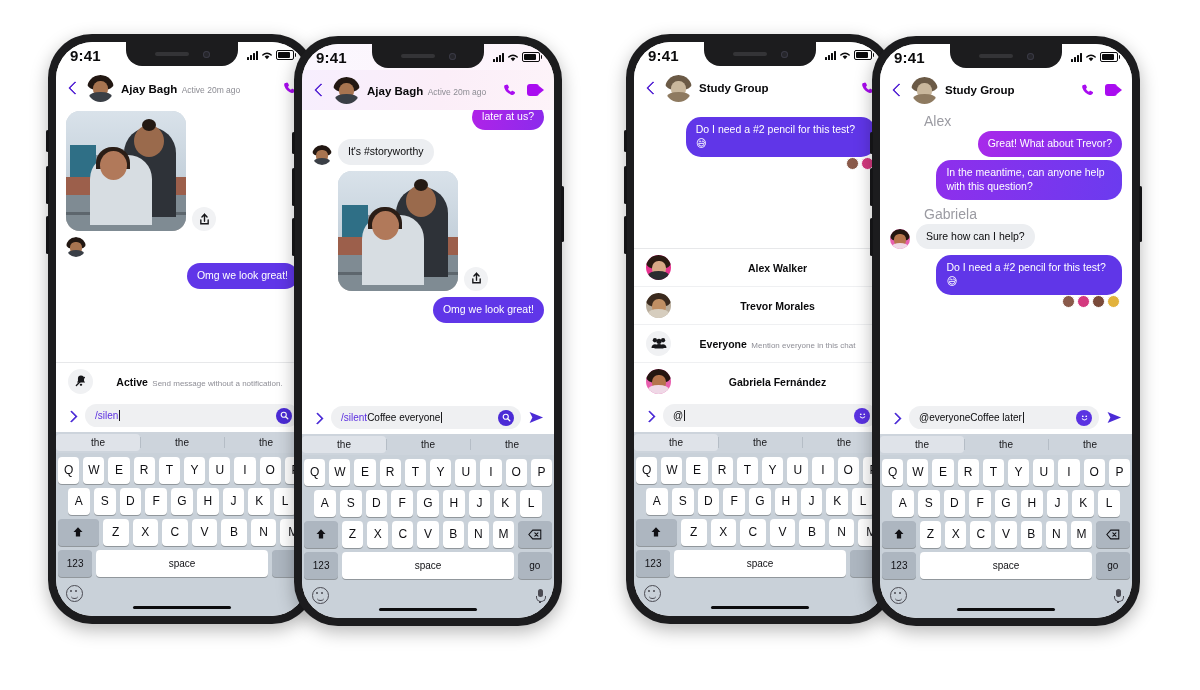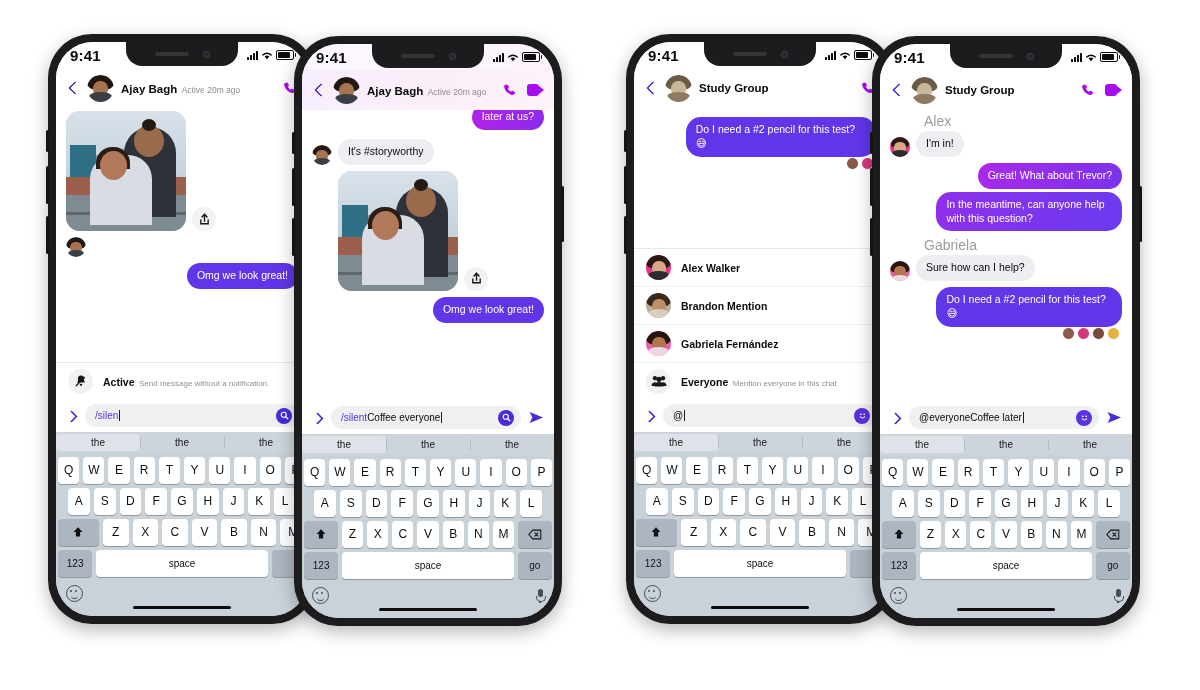--- a/index.html
+++ b/index.html
@@ -96,21 +96,21 @@
   .photo .p-wom-h{position:absolute;left:34px;top:40px;width:27px;height:29px;border-radius:50%;background:#b1795a;}
   .photo .p-hair{position:absolute;left:30px;top:36px;width:34px;height:22px;border-radius:16px 16px 0 0;background:#2a1d16;}
   .share-fab{width:24px;height:24px;border-radius:50%;background:#f1f2f4;flex:0 0 24px;
              display:flex;align-items:center;justify-content:center;}
   .reactions{display:flex;gap:2px;justify-content:flex-end;margin:-2px 2px 5px 0;}
   .reactions span{width:11px;height:11px;border-radius:50%;border:1.2px solid #fff;display:block;}
 
   
   .sheet{position:absolute;left:0;right:0;bottom:0;background:#fff;z-index:14;
          box-shadow:0 -1px 0 #e7e8ea;}
-  .sheet-row{display:flex;align-items:center;gap:10px;padding:6px 12px;box-sizing:border-box;}
+  .sheet-row{display:flex;align-items:center;gap:10px;padding:6px 12px;box-sizing:border-box;text-align:center;}
   .sheet-row + .sheet-row{border-top:1px solid #eff0f2;}
   .sheet-ico{width:25px;height:25px;border-radius:50%;flex:0 0 25px;background:#f0f1f3;
              display:flex;align-items:center;justify-content:center;overflow:hidden;position:relative;}
   .sheet-txt{flex:1;min-width:0;}
   .sheet-title{font-size:10.5px;font-weight:bold;color:#0a0a0c;line-height:1.2;}
   .sheet-sub{font-size:8px;color:#8e8e96;margin-top:1px;line-height:1.2;}
 
   
   .composer{flex:0 0 32px;display:flex;align-items:center;gap:7px;padding:0 9px;
             box-sizing:border-box;background:#fff;position:relative;z-index:16;}
@@ -586,51 +586,51 @@
           </div>
           <div class="sheet-row">
             <span class="sheet-ico" style="background:#b9ad9c">
               <span class="f">
                   <span class="hair" style="background:#3a2a1e"></span>
                   <span class="face" style="background:#c08f63"></span>
                   <span class="body" style="background:#d6cdbe"></span>
                 </span>
             </span>
             <span class="sheet-txt">
-              <span class="sheet-title">Brandon Mention</span>
-            </span>
-          </div>
-          <div class="sheet-row">
-            <span class="sheet-ico" style="background:#e85fae">
-              <span class="f">
-                  <span class="hair" style="background:#241610"></span>
-                  <span class="face" style="background:#b5744c"></span>
-                  <span class="body" style="background:#efd8e6"></span>
-                </span>
-            </span>
-            <span class="sheet-txt">
-              <span class="sheet-title">Gabriela Fernández</span>
+              <span class="sheet-title">Trevor Morales</span>
             </span>
           </div>
           <div class="sheet-row">
             <span class="sheet-ico grp">
               <svg width="16" height="12" viewBox="0 0 18 13">
                   <circle cx="4.4" cy="3.4" r="2.4" fill="#17171a"></circle>
                   <circle cx="13.6" cy="3.4" r="2.4" fill="#17171a"></circle>
                   <circle cx="9" cy="4.6" r="2.9" fill="#17171a"></circle>
                   <path d="M.6 12c0-2.4 1.7-4 3.8-4s3.8 1.6 3.8 4z" fill="#17171a"></path>
                   <path d="M9.8 12c0-2.4 1.7-4 3.8-4s3.8 1.6 3.8 4z" fill="#17171a"></path>
                   <path d="M3.9 12.6c0-2.9 2.2-5 5.1-5s5.1 2.1 5.1 5z" fill="#17171a"></path>
                 </svg>
             </span>
             <span class="sheet-txt">
               <span class="sheet-title">Everyone</span>
               <span class="sheet-sub">Mention everyone in this chat</span>
             </span>
           </div>
+          <div class="sheet-row">
+            <span class="sheet-ico" style="background:#e85fae">
+              <span class="f">
+                  <span class="hair" style="background:#241610"></span>
+                  <span class="face" style="background:#b5744c"></span>
+                  <span class="body" style="background:#efd8e6"></span>
+                </span>
+            </span>
+            <span class="sheet-txt">
+              <span class="sheet-title">Gabriela Fernández</span>
+            </span>
+          </div>
         </div>
       </div>
       <div class="composer">
         <span class="chev-right"></span>
         <span class="inputbox">
           <span class="inp-text">
             <span class="mention">@</span>
               <i class="caret"></i>
           </span>
           <span class="inp-btn emoji">
@@ -744,30 +744,20 @@
               <path d="M4.2 2.6c.9-.9 2-.5 2.5.4l1 1.9c.4.8.2 1.4-.4 2l-.7.7c.6 1.7 2.3 3.4 4 4l.7-.7c.6-.6 1.2-.8 2-.4l1.9 1c.9.5 1.3 1.6.4 2.5l-.9.9c-1 1-2.4 1.2-4 .6-2.1-.8-4.3-2.4-5.9-4S1.9 7.3 1.6 5.6c-.2-1.2.1-2.2.9-3z" fill="#a90cf0"></path>
             </svg>
           <span class="ico-video">
               <span class="body"></span>
               <span class="tri"></span>
             </span>
         </span>
       </div>
       <div class="msgs">
         <div class="sender-label">Alex</div>
-        <div class="row">
-          <span class="mini-av" style="background:#e8318f">
-            <span class="f">
-                <span class="hair" style="background:#2a1a12"></span>
-                <span class="face" style="background:#d8a886"></span>
-                <span class="body" style="background:#2b2b30"></span>
-              </span>
-          </span>
-          <span class="bub in">I'm in!</span>
-        </div>
         <div class="row out" style="margin-bottom:3px">
           <span class="bub out grad-b">Great! What about Trevor?</span>
         </div>
         <div class="row out">
           <span class="bub out grad-c" style="max-width:80%">In the meantime, can anyone help with this question?</span>
         </div>
         <div class="sender-label">Gabriela</div>
         <div class="row">
           <span class="mini-av" style="background:#e85fae">
             <span class="f">

